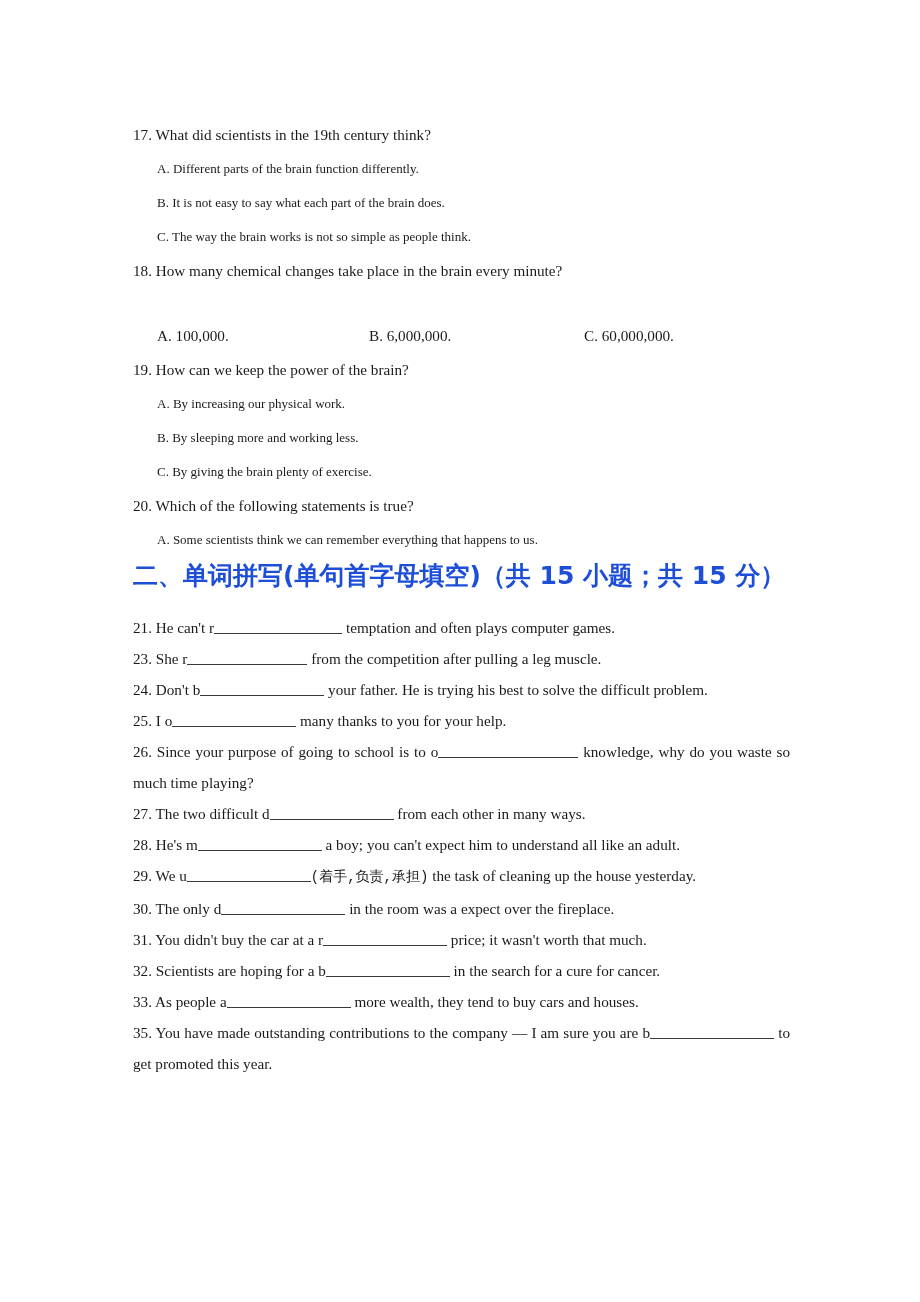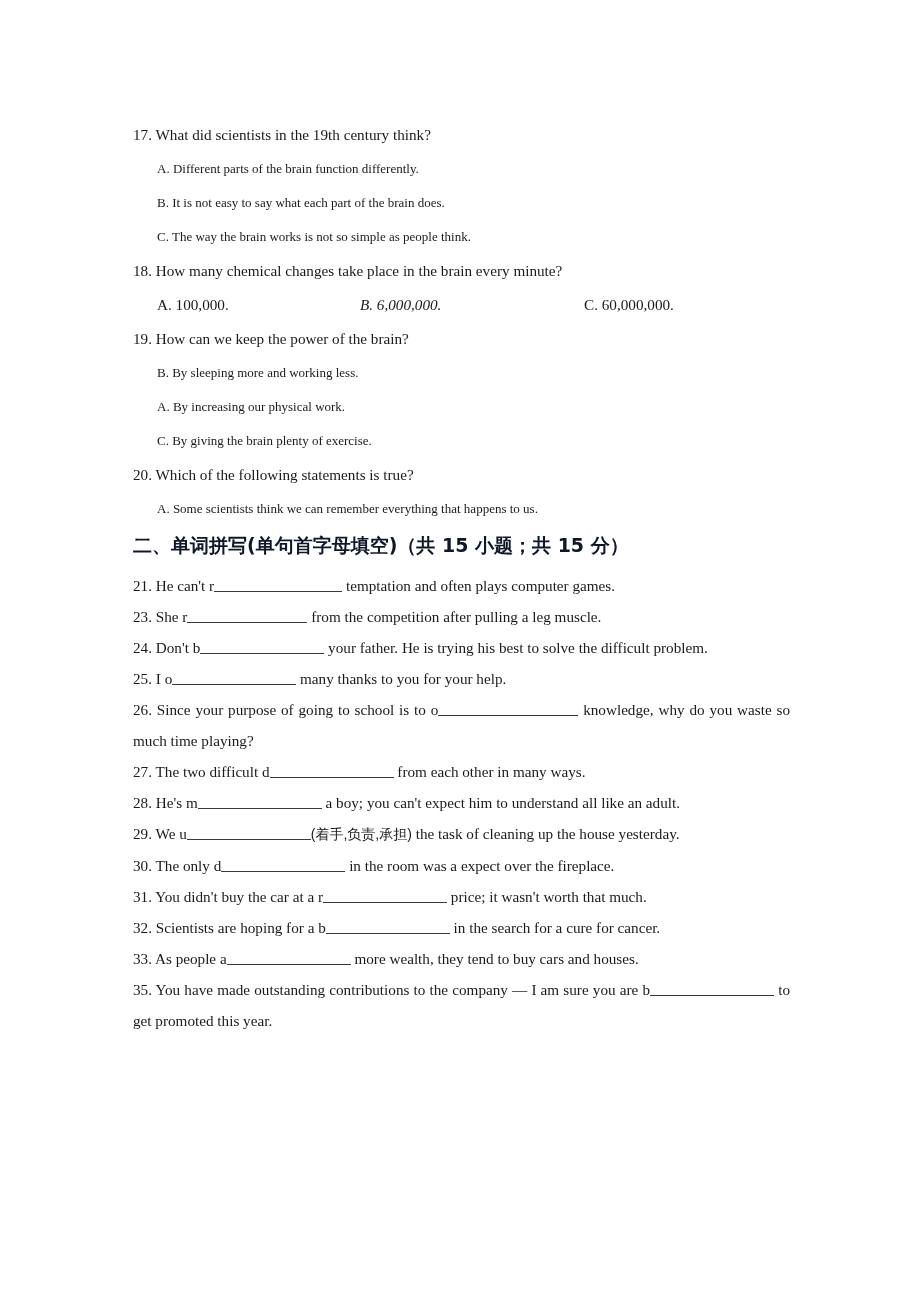--- a/index.html
+++ b/index.html
@@ -33,44 +33,45 @@
     line-height: 34px;
     padding-left: 24px;
     white-space: nowrap;
   }
   .opt-row {
     font-size: 15.2px;
     line-height: 34px;
     padding-left: 24px;
     position: relative;
     height: 34px;
+    margin-top: 31px;
   }
   .opt-col {
     position: absolute;
     top: 0;
     white-space: nowrap;
   }
   .opt-col.c1 { left: 24px; }
-  .opt-col.c2 { left: 227px; font-style: italic; }
+  .opt-col.c2 { left: 236px; }
   .opt-col.c3 { left: 451px; }
 
   
   .section-heading {
     font-family: "DejaVu Sans", "Liberation Sans", sans-serif;
     font-weight: bold;
-    font-size: 19px;
+    font-size: 25px;
     line-height: 32px;
     margin-top: 3px;
     letter-spacing: 0px;
-    color: #0f172a;
+    color: #1d4ed8;
     white-space: nowrap;
   }
   
   .fill-section {
-    margin-top: 9px;
+    margin-top: 20px;
   }
   .fb {
     font-size: 15.2px;
     line-height: 31px;
     text-align: left;
     text-indent: 0;
   }
   .fb.justify {
     text-align: justify;
     text-align-last: left;
@@ -81,21 +82,21 @@
     word-spacing: 0px;
   }
   .blank {
     display: inline-block;
     border-bottom: 1px solid #3a3a3a;
     vertical-align: baseline;
     height: 0.95em;
     margin-bottom: -1px;
   }
   .cn-note {
-    font-family: Liberation Sans, sans-serif;
+    font-family: Liberation Mono, monospace;
     font-size: 14px;
   }
 </style>
 </head>
 <body>
 
 <div class="page">
 
   <div class="mc-section">
 
@@ -105,22 +106,22 @@
     <div class="opt-line">C. The way the brain works is not so simple as people think.</div>
 
     <div class="q-line">18. How many chemical changes take place in the brain every minute?</div>
     <div class="opt-row">
       <span class="opt-col c1">A. 100,000.</span>
       <span class="opt-col c2">B. 6,000,000.</span>
       <span class="opt-col c3">C. 60,000,000.</span>
     </div>
 
     <div class="q-line">19. How can we keep the power of the brain?</div>
+    <div class="opt-line">A. By increasing our physical work.</div>
     <div class="opt-line">B. By sleeping more and working less.</div>
-    <div class="opt-line">A. By increasing our physical work.</div>
     <div class="opt-line">C. By giving the brain plenty of exercise.</div>
 
     <div class="q-line">20. Which of the following statements is true?</div>
     <div class="opt-line">A. Some scientists think we can remember everything that happens to us.</div>
   </div>
 
   <div class="section-heading">二、单词拼写(单句首字母填空)（共 15 小题；共 15 分）</div>
 
   <div class="fill-section" id="fill-items">
       <div class="fb"><span>21.</span> <span>He can't r</span><span class="blank" style="width: 128px;"></span> <span>temptation and often plays computer games.</span></div>

